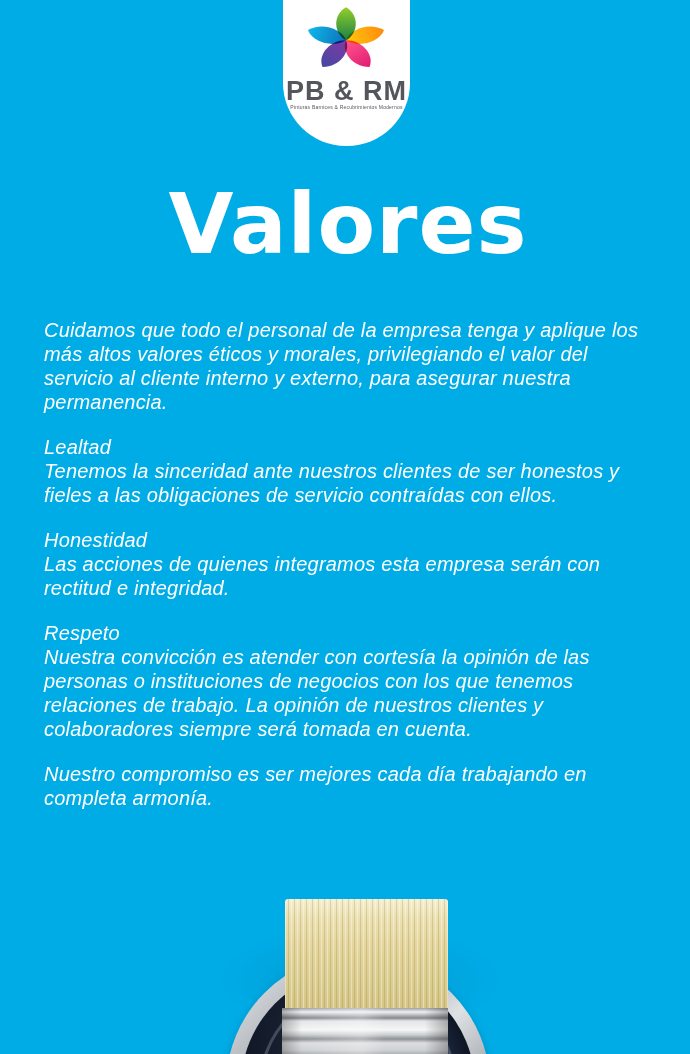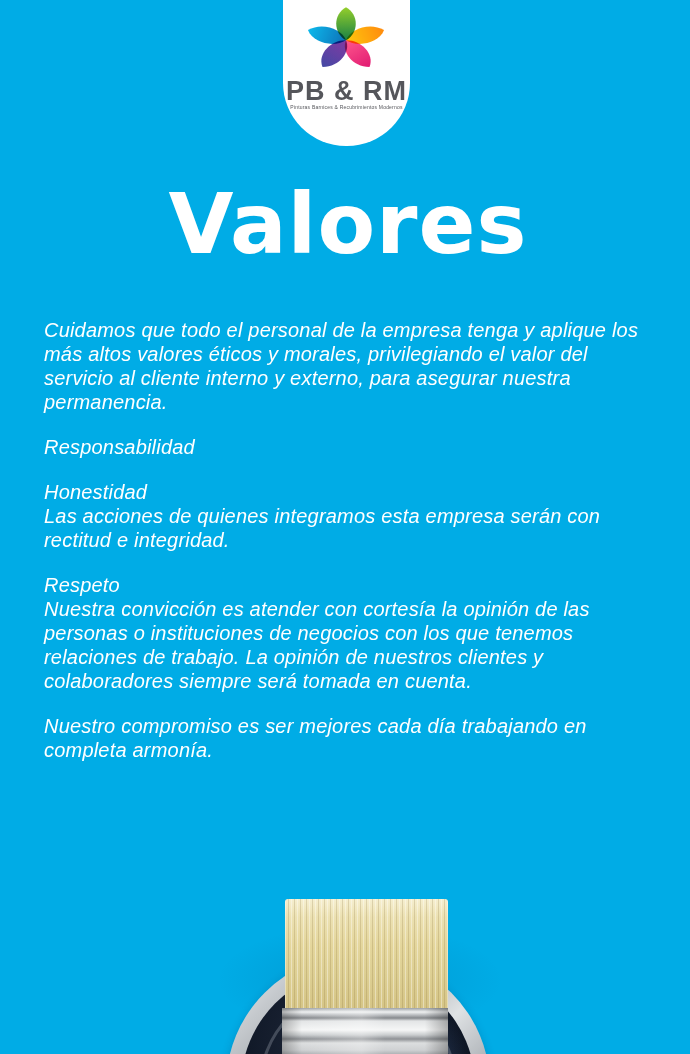--- a/index.html
+++ b/index.html
@@ -166,24 +166,25 @@
   <div class="brand-sub">Pinturas Barnices &amp; Recubrimientos Modernos</div>
   <div class="tagline">Armoniza tu universo</div>
 </div>
 
 <div class="title">Valores</div>
 
 <div class="content">
   <p class="block">Cuidamos que todo el personal de la empresa tenga y aplique los más altos valores éticos y morales, privilegiando el valor del servicio al cliente interno y externo, para asegurar nuestra permanencia.</p>
 
   <div class="block">
-  </div>
-
-  <div class="block">
-    <div class="value-name">Responsabilidad</div>
+    <div class="value-name">Lealtad</div>
+    <div class="value-desc">Tenemos la sinceridad ante nuestros clientes de ser honestos y fieles a las obligaciones de servicio contraídas con ellos.</div>
+  </div>
+
+  <div class="block">
   </div>
 
   <div class="block">
     <div class="value-name">Honestidad</div>
     <div class="value-desc">Las acciones de quienes integramos esta empresa serán con rectitud e integridad.</div>
   </div>
 
   <div class="block">
     <div class="value-name">Respeto</div>
     <div class="value-desc">Nuestra convicción es atender con cortesía la opinión de las personas o instituciones de negocios con los que tenemos relaciones de trabajo. La opinión de nuestros clientes y colaboradores siempre será tomada en cuenta.</div>

